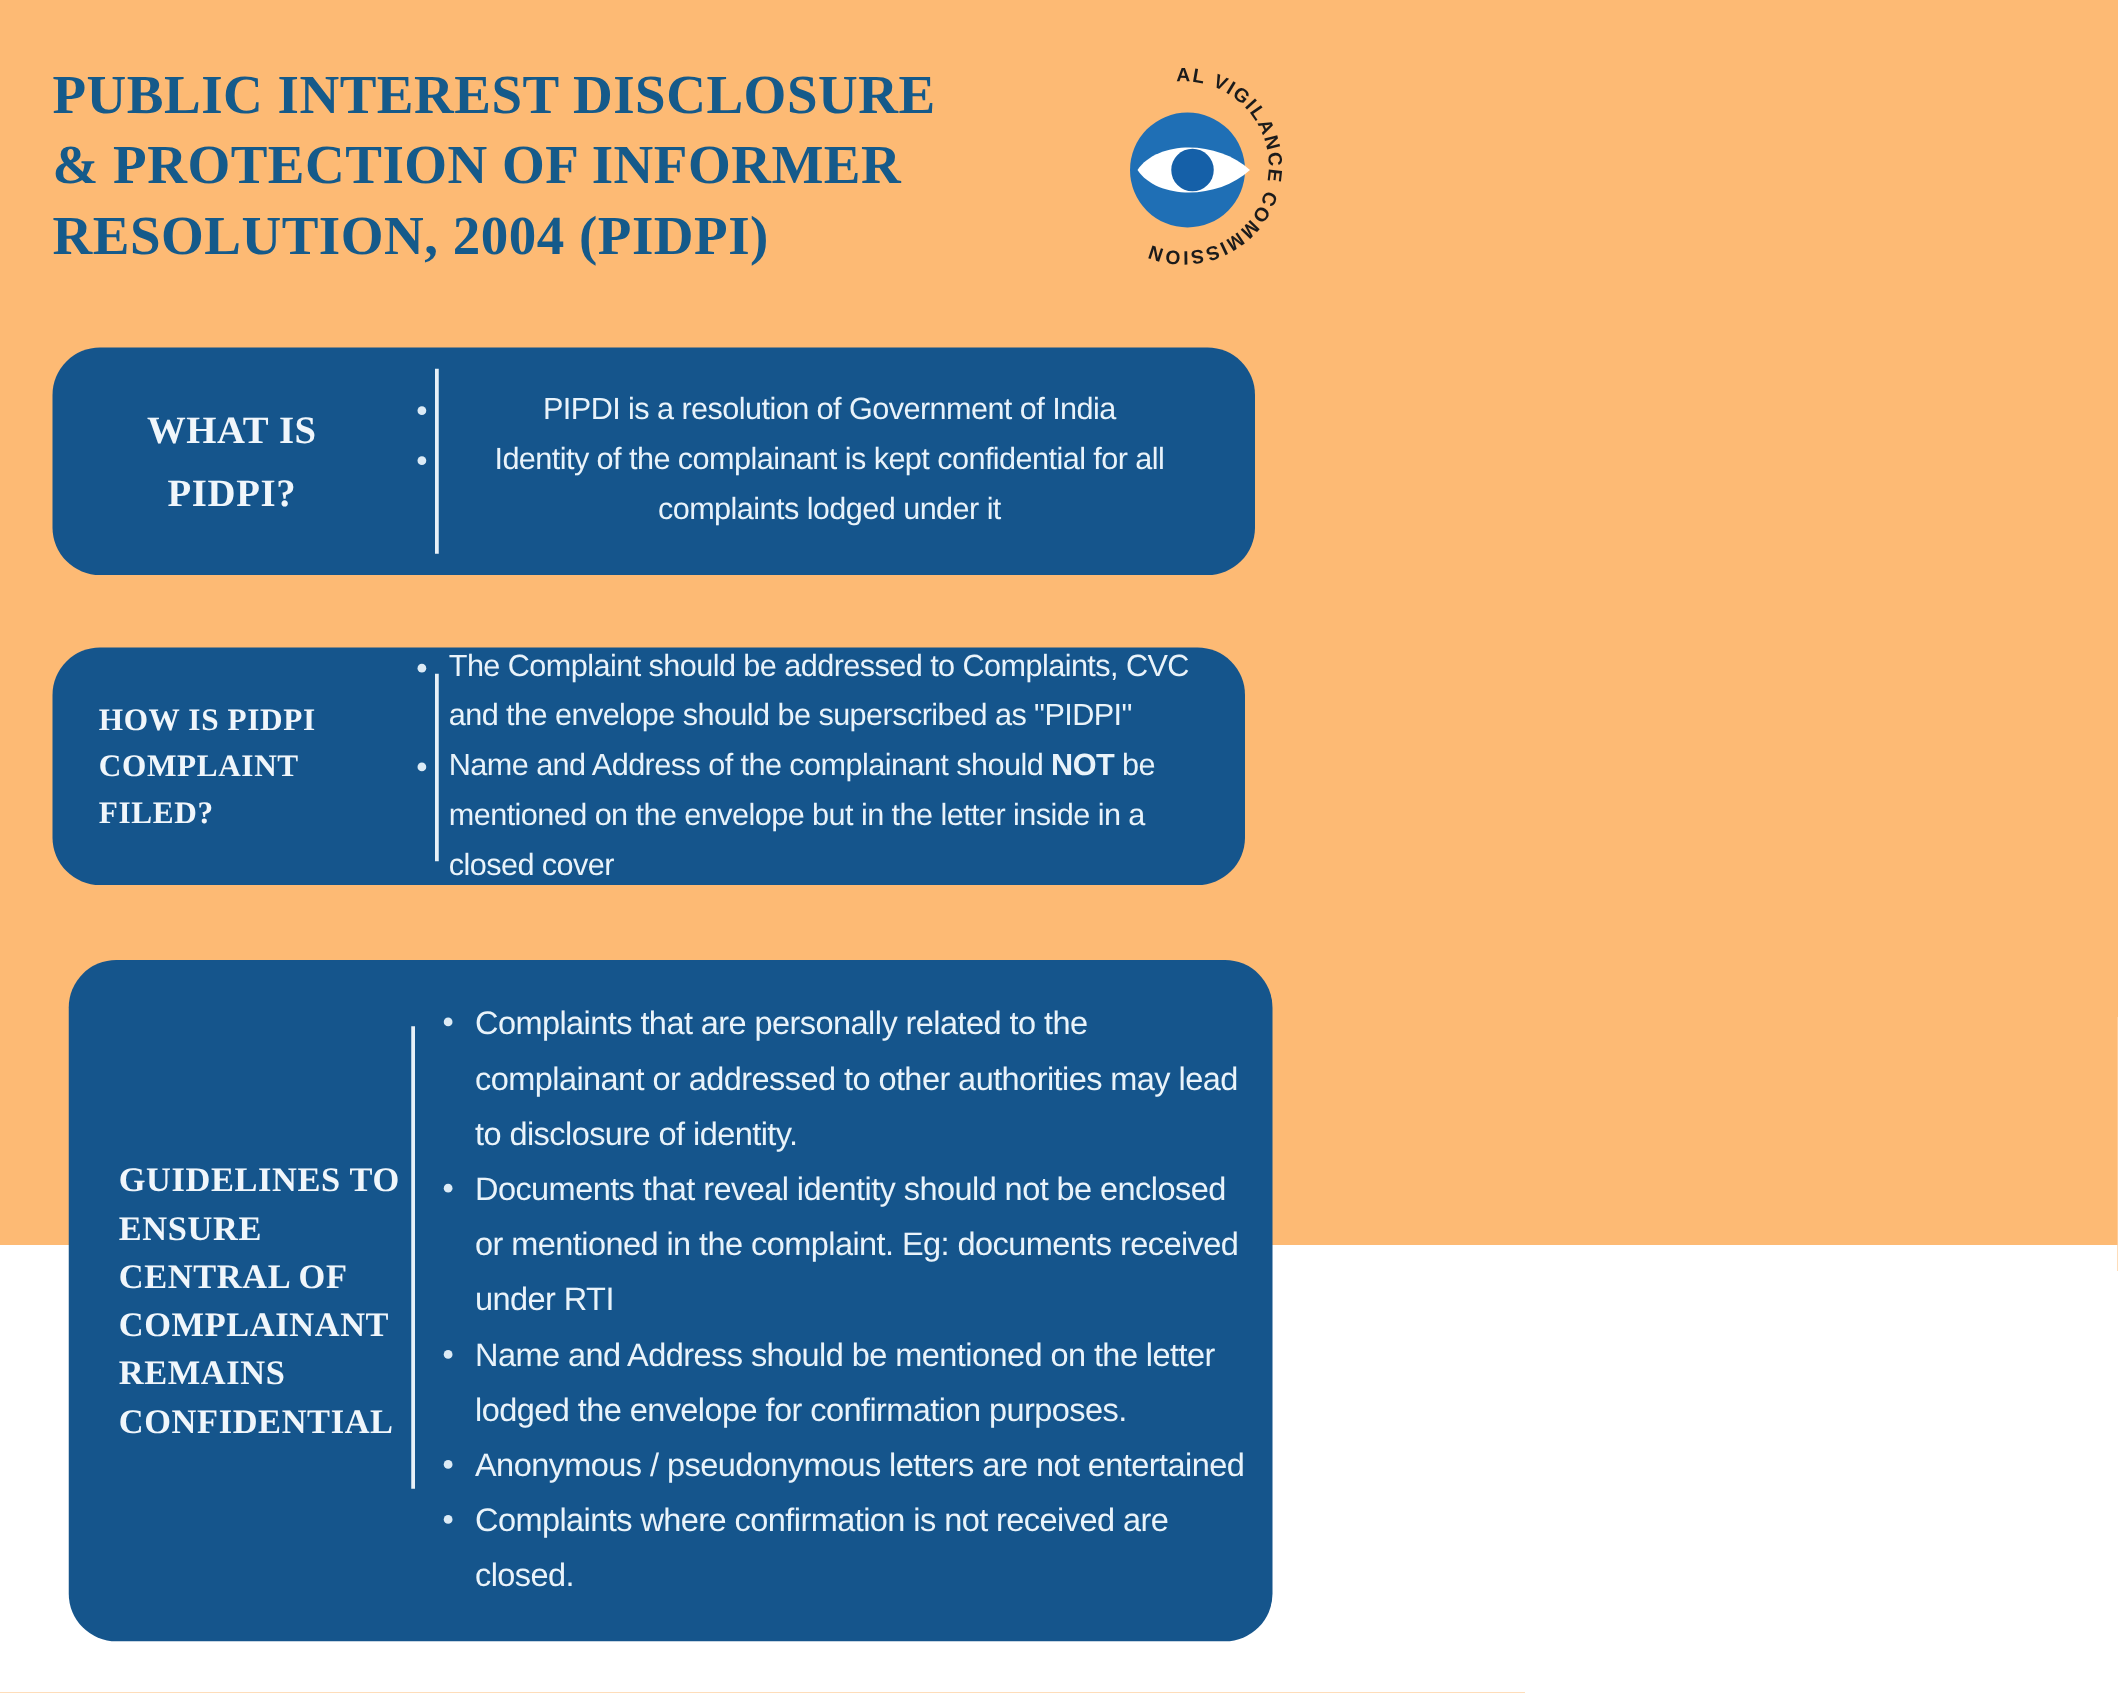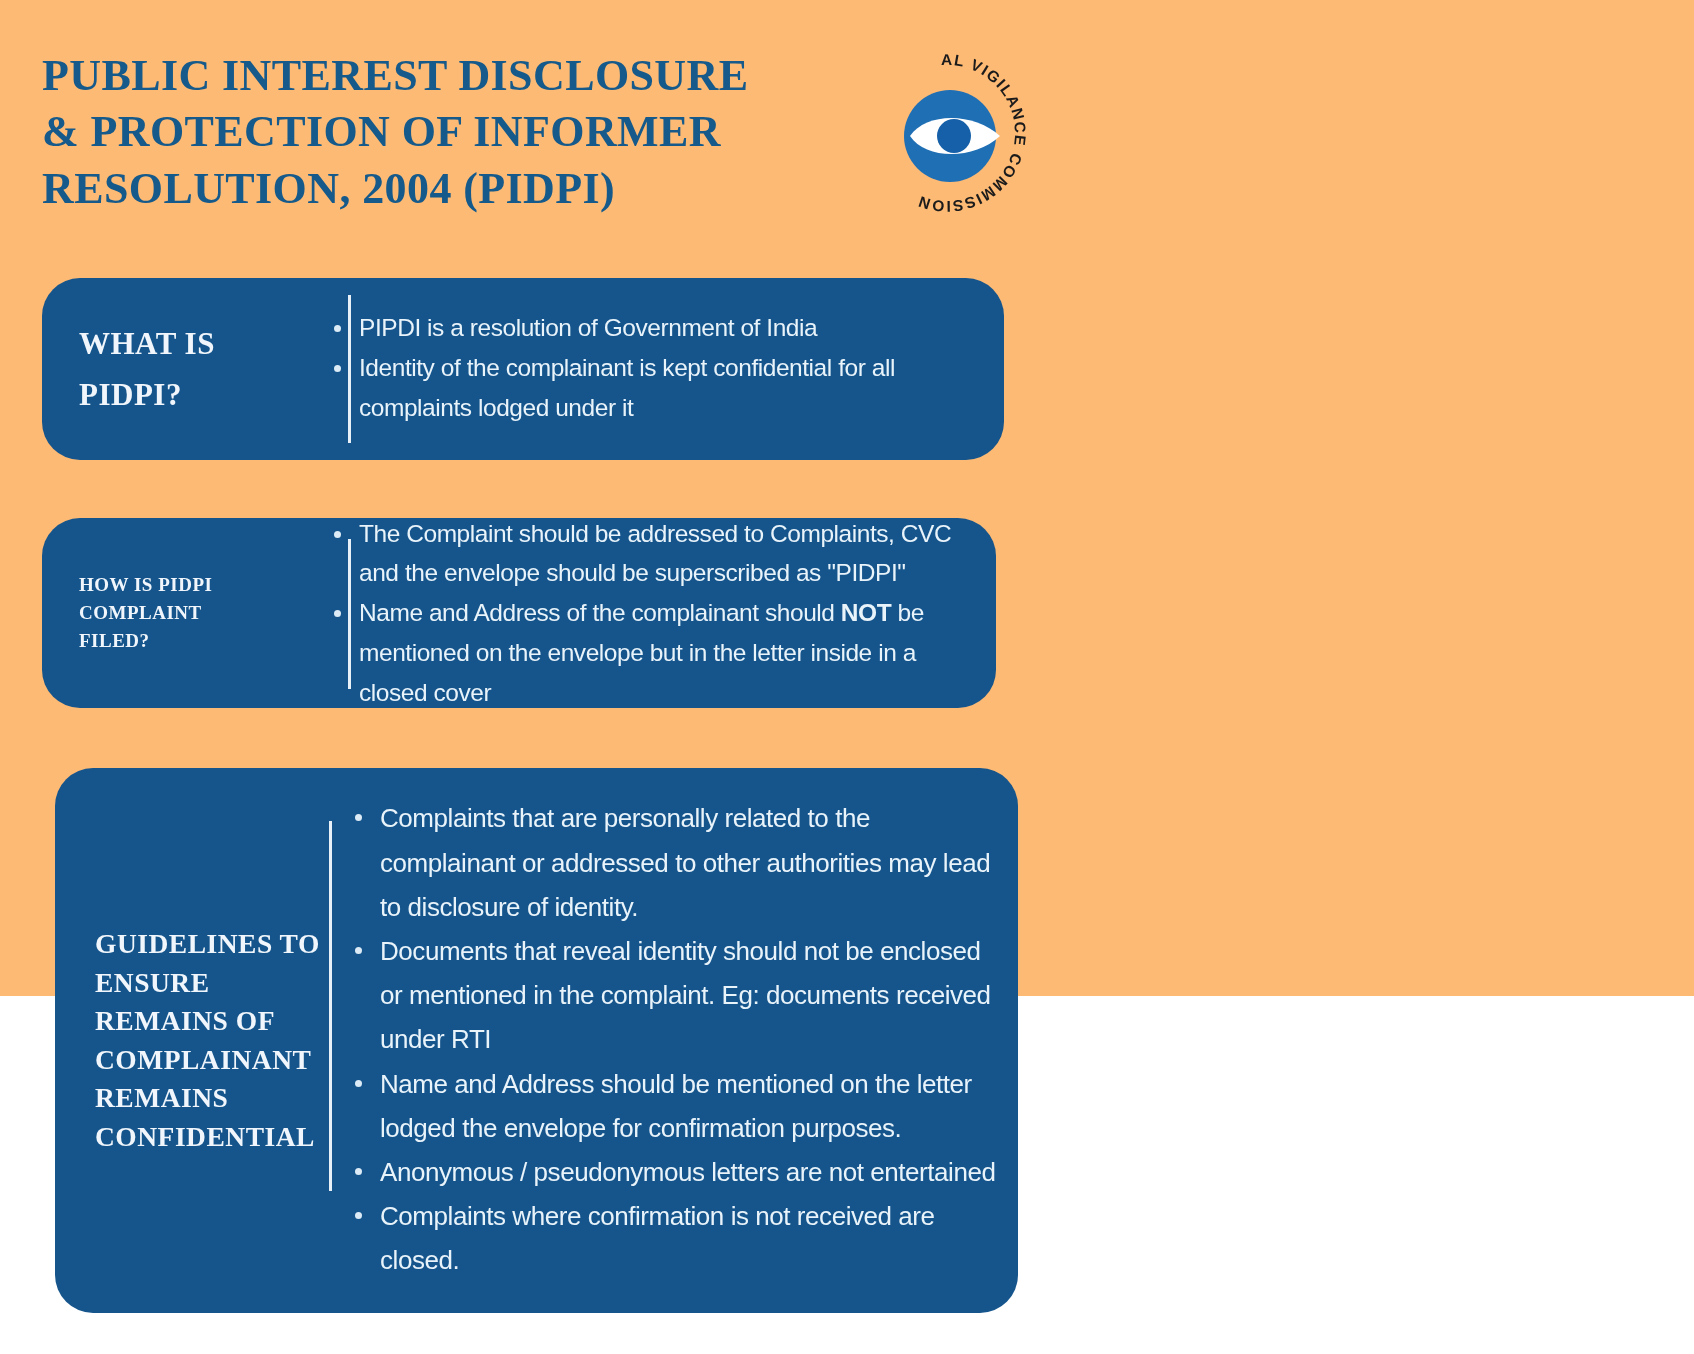--- a/index.html
+++ b/index.html
@@ -138,20 +138,21 @@
   .bullets li b {
     font-weight: bold;
   }
 
   
   #card-what-is-pidpi {
     left: 42px;
     top: 278px;
     width: 962px;
     height: 182px;
+    text-align: center;
   }
   #card-what-is-pidpi .card-label {
     width: 250px;
     padding-left: 37px;
     font-size: 31px;
     line-height: 1.65;
   }
   #card-what-is-pidpi .divider {
     left: 306px;
     top: 17px;
@@ -166,21 +167,21 @@
   
   #card-how-filed {
     left: 42px;
     top: 518px;
     width: 954px;
     height: 190px;
   }
   #card-how-filed .card-label {
     width: 250px;
     padding-left: 37px;
-    font-size: 19px;
+    font-size: 25px;
     line-height: 1.48;
   }
   #card-how-filed .divider {
     left: 306px;
     top: 21px;
     height: 150px;
   }
   #card-how-filed .bullets {
     padding-left: 36px;
     padding-right: 22px;
@@ -273,21 +274,21 @@
     <ul class="bullets">
       <li>The Complaint should be addressed to Complaints, CVC and the envelope should be superscribed as "PIDPI"</li>
       <li><span>Name and Address of the complainant should </span><b>NOT</b><span> be mentioned on the envelope but in the letter inside in a closed cover</span></li>
     </ul>
   </div>
 
   <div class="card" id="card-guidelines">
     <div class="card-label">
       <span class="lbl-ln justify">GUIDELINES  TO</span>
       <span class="lbl-ln">ENSURE</span>
-      <span class="lbl-ln">REMAINS OF</span>
+      <span class="lbl-ln">CENTRAL OF</span>
       <span class="lbl-ln">COMPLAINANT</span>
       <span class="lbl-ln">REMAINS</span>
       <span class="lbl-ln">CONFIDENTIAL</span>
     </div>
     <div class="divider"></div>
     <ul class="bullets">
       <li>Complaints that are personally related to the complainant or addressed to other authorities may lead to disclosure of identity.</li>
       <li>Documents that reveal identity should not be enclosed or mentioned in the complaint. Eg: documents received under RTI</li>
       <li>Name and Address should be mentioned on the letter lodged the envelope for confirmation purposes.</li>
       <li>Anonymous / pseudonymous letters are not entertained</li>

